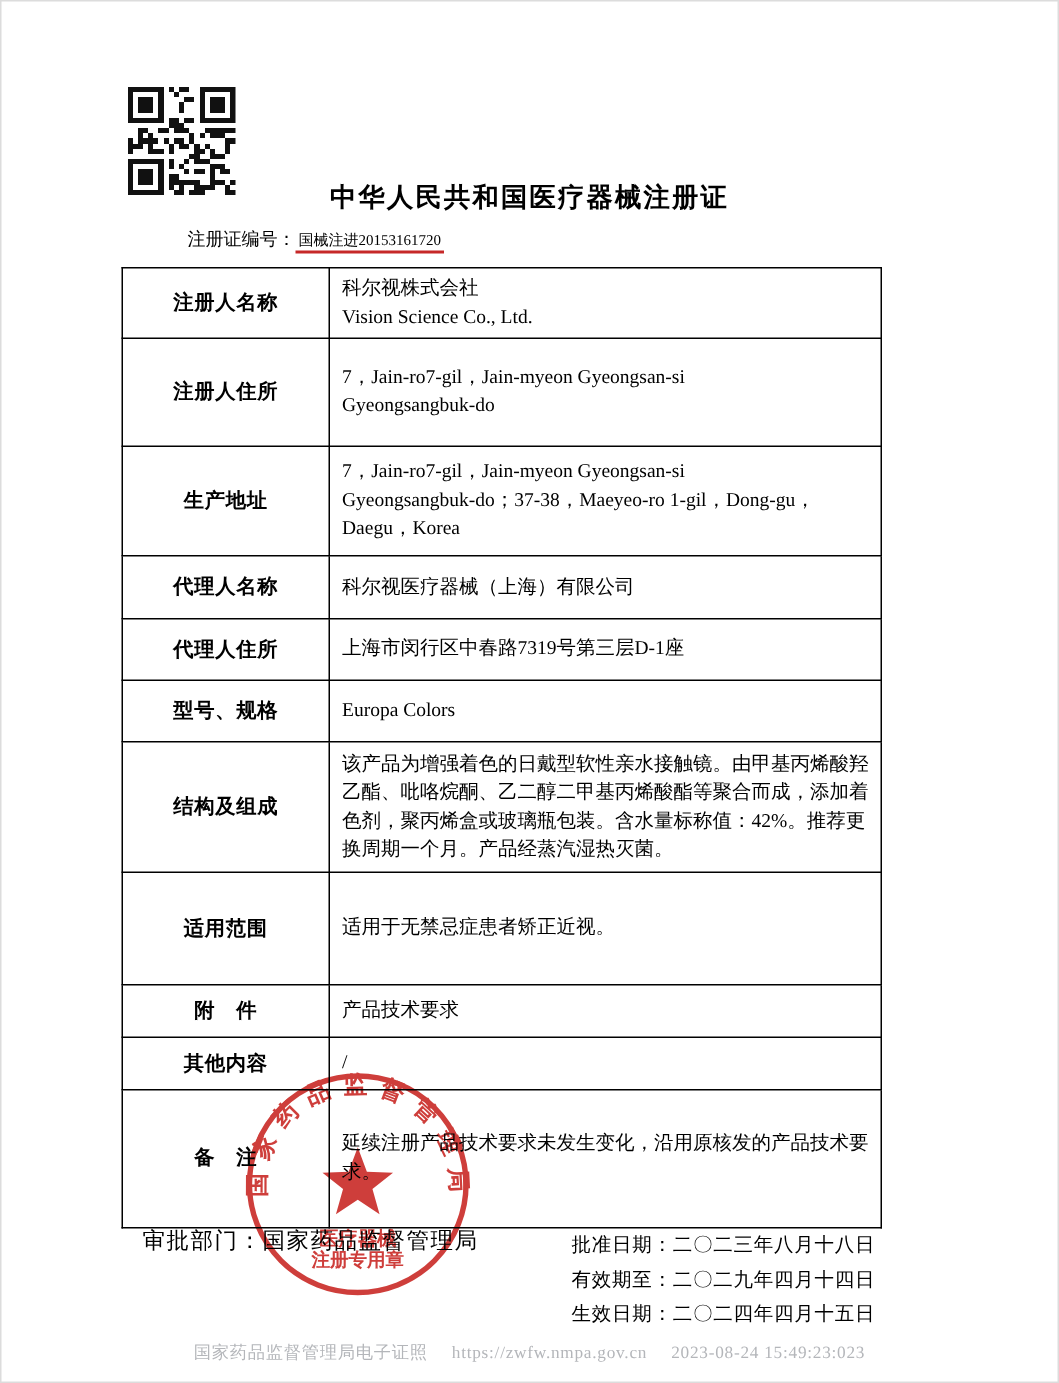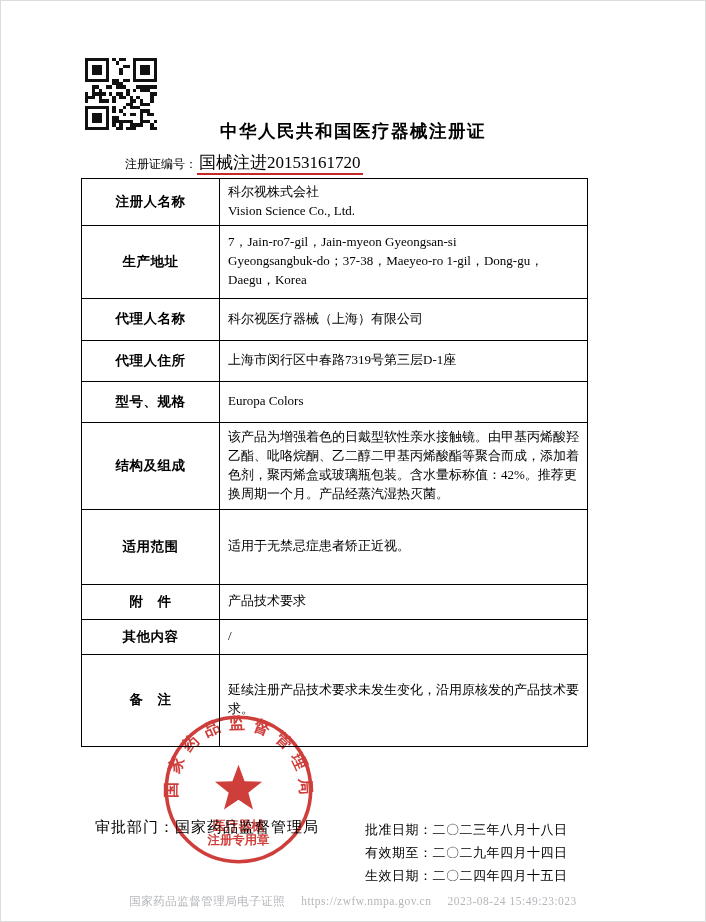--- a/index.html
+++ b/index.html
@@ -8,41 +8,41 @@
     border:1px solid #dcdcdc;box-sizing:border-box;overflow:hidden;
     font-family:"Liberation Serif","DejaVu Serif",serif;color:#000;padding-left:14px;
   }
   .qr{position:absolute;left:84px;top:57px;width:72px;height:72px;}
   .title{
     position:absolute;left:0;top:118px;width:100%;text-align:center;
     font-size:17.5px;font-weight:bold;letter-spacing:1.5px;margin:0;
   }
   .regno{position:absolute;left:124px;top:150px;font-size:12px;}
   .regno .num{
-    font-size:17px;border-bottom:2px solid #c62828;padding:0 2px 1px 2px;
+    font-size:10px;border-bottom:2px solid #c62828;padding:0 2px 1px 2px;
   }
   table.cert{
     position:absolute;left:80px;top:177px;width:507px;
     border-collapse:collapse;table-layout:fixed;
   }
   table.cert td{border:1px solid #000;}
   td.lbl{
     width:133px;text-align:center;font-weight:bold;font-size:13.5px;
     letter-spacing:0.5px;padding:2px;
   }
   td.val{
     font-size:13px;line-height:1.45;padding:4px 8px;white-space:pre-line;
     vertical-align:middle;
   }
   tr.r1 td{height:36px}tr.r2 td{height:63px}tr.r3 td{height:64px}
   tr.r4 td{height:33px}tr.r5 td{height:32px}tr.r6 td{height:37px}
   tr.r7 td{height:32px}tr.r8 td{height:78px}tr.r9 td{height:66px}
   tr.r10 td{height:26px}tr.r11 td{height:26px}tr.r12 td{height:83px}
   .approval{position:absolute;left:94px;top:817px;font-size:15px;letter-spacing:1px;}
-  .dates{position:absolute;left:364px;top:817px;font-size:13px;line-height:23px;letter-spacing:0.5px;}
+  .dates{position:absolute;left:380px;top:817px;font-size:13px;line-height:23px;letter-spacing:0.5px;}
   .seal{
     position:absolute;left:155px;top:706px;width:165px;height:165px;
     mix-blend-mode:multiply;opacity:0.88;z-index:5;
   }
   .efooter{
     position:absolute;left:0;top:893px;width:100%;text-align:center;
     font-size:11.5px;color:#b4b6ba;letter-spacing:0.5px;
   }
   .efooter span{margin:0 8px;}
 </style>
@@ -190,20 +190,25 @@
     <span>注册证编号：</span><span class="num">国械注进20153161720</span>
   </div>
 
   <table class="cert">
     <tbody>
         <tr class="r1">
       <td class="lbl">注册人名称</td>
       <td class="val">科尔视株式会社
 Vision Science Co., Ltd.</td>
     </tr>
+    <tr class="r2">
+      <td class="lbl">注册人住所</td>
+      <td class="val">7，Jain-ro7-gil，Jain-myeon Gyeongsan-si
+Gyeongsangbuk-do</td>
+    </tr>
     <tr class="r3">
       <td class="lbl">生产地址</td>
       <td class="val">7，Jain-ro7-gil，Jain-myeon Gyeongsan-si
 Gyeongsangbuk-do；37-38，Maeyeo-ro 1-gil，Dong-gu，
 Daegu，Korea</td>
     </tr>
     <tr class="r4">
       <td class="lbl">代理人名称</td>
       <td class="val">科尔视医疗器械（上海）有限公司</td>
     </tr>

